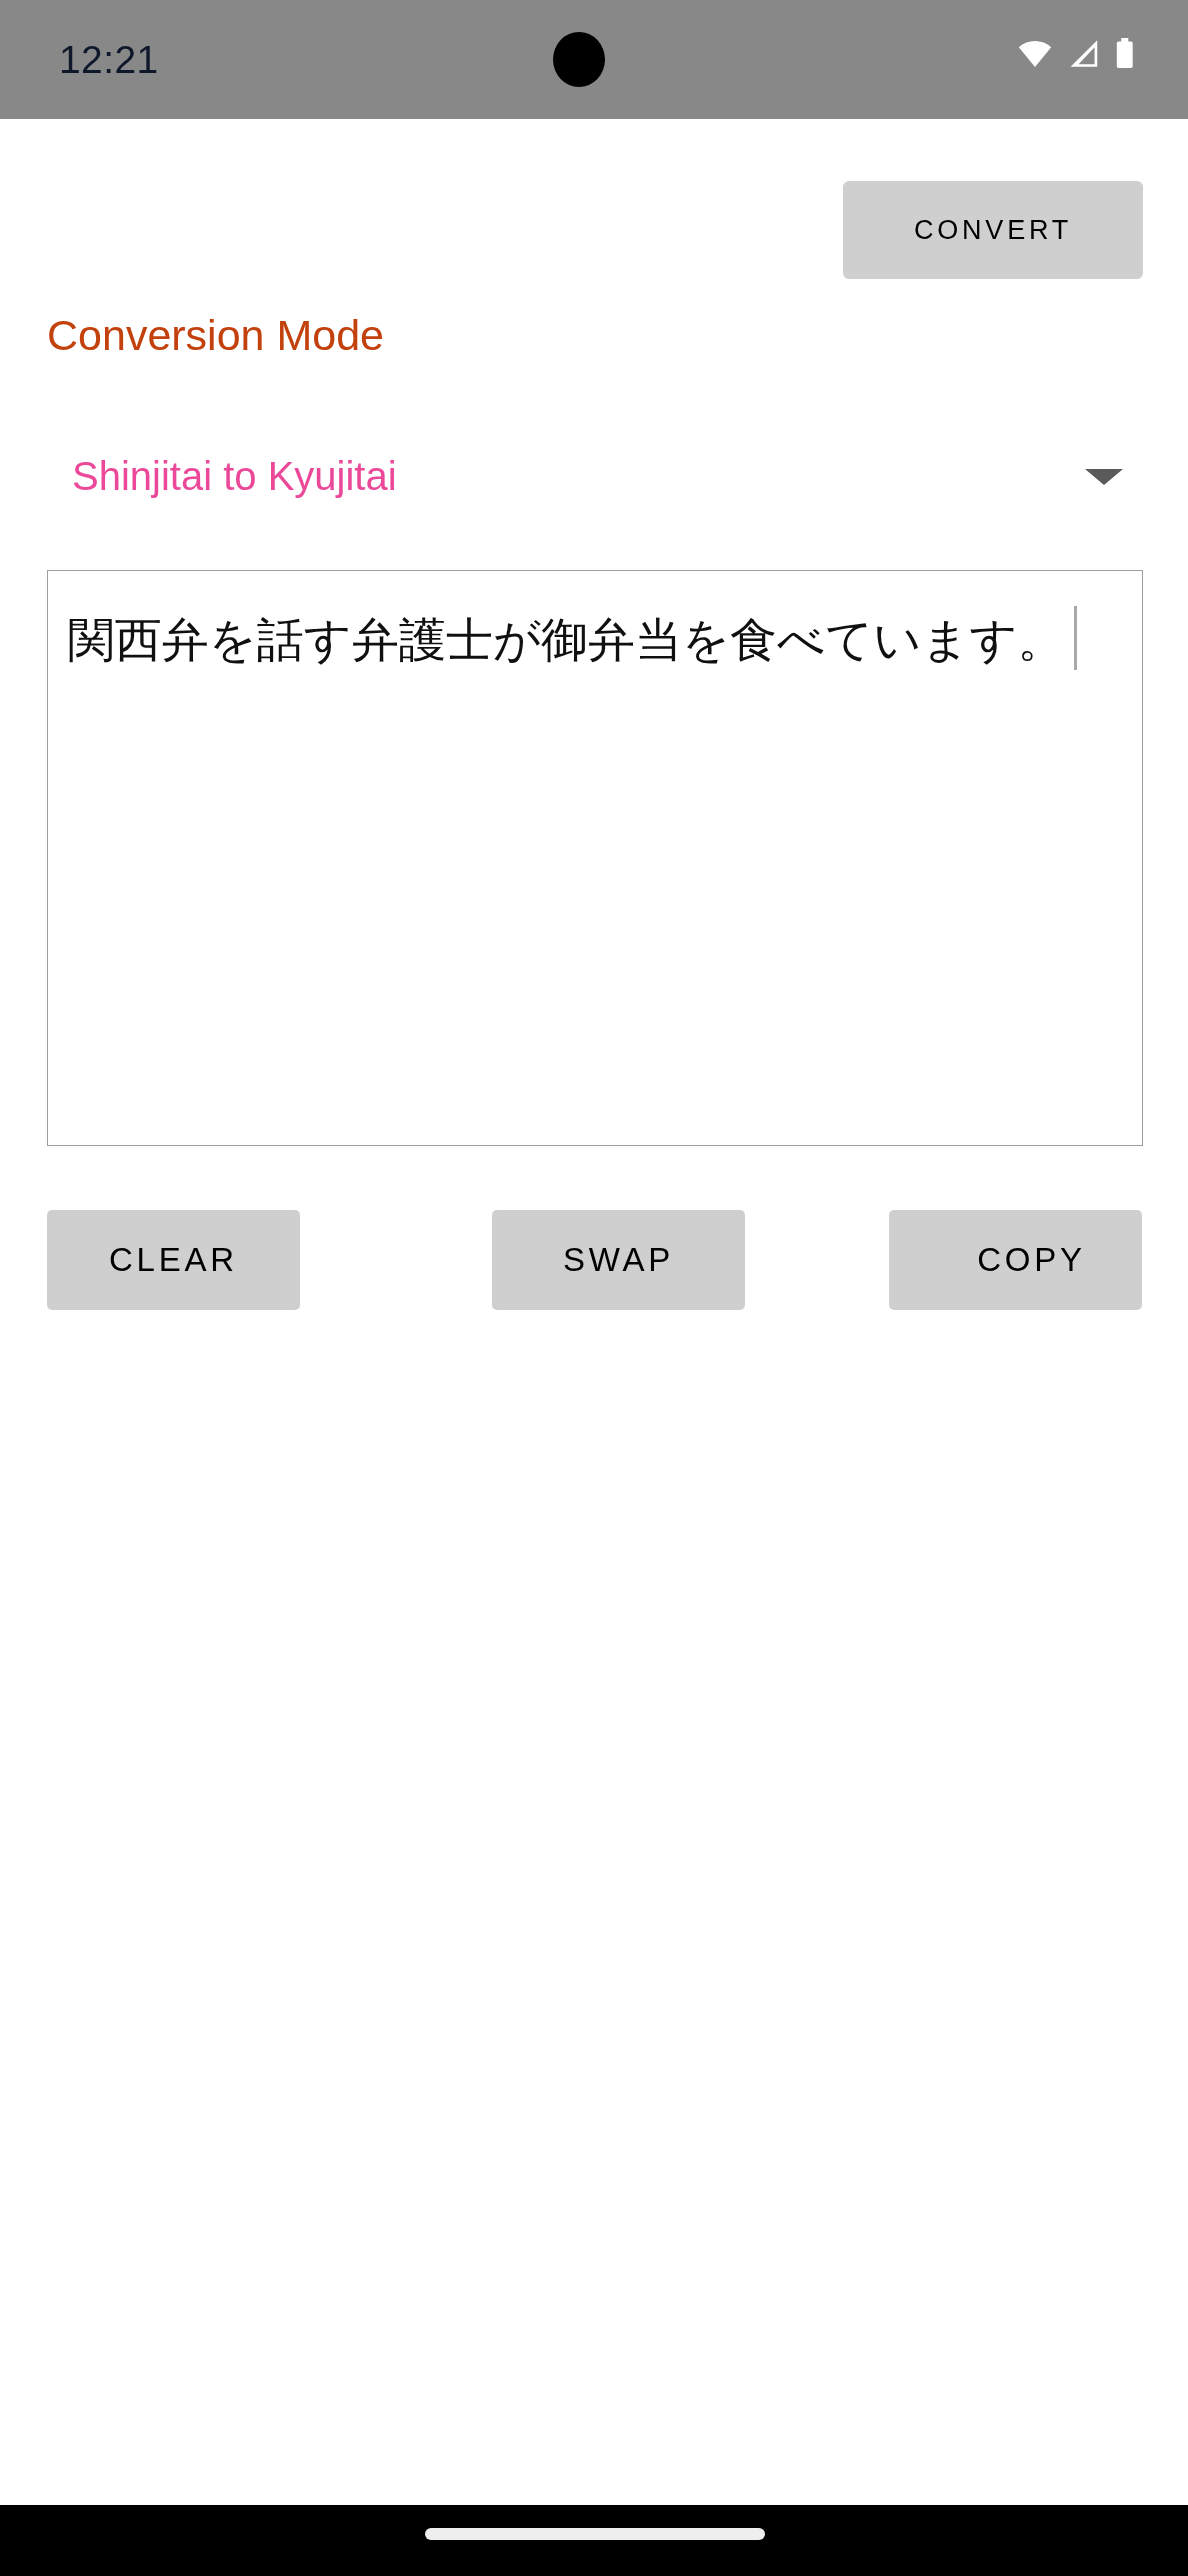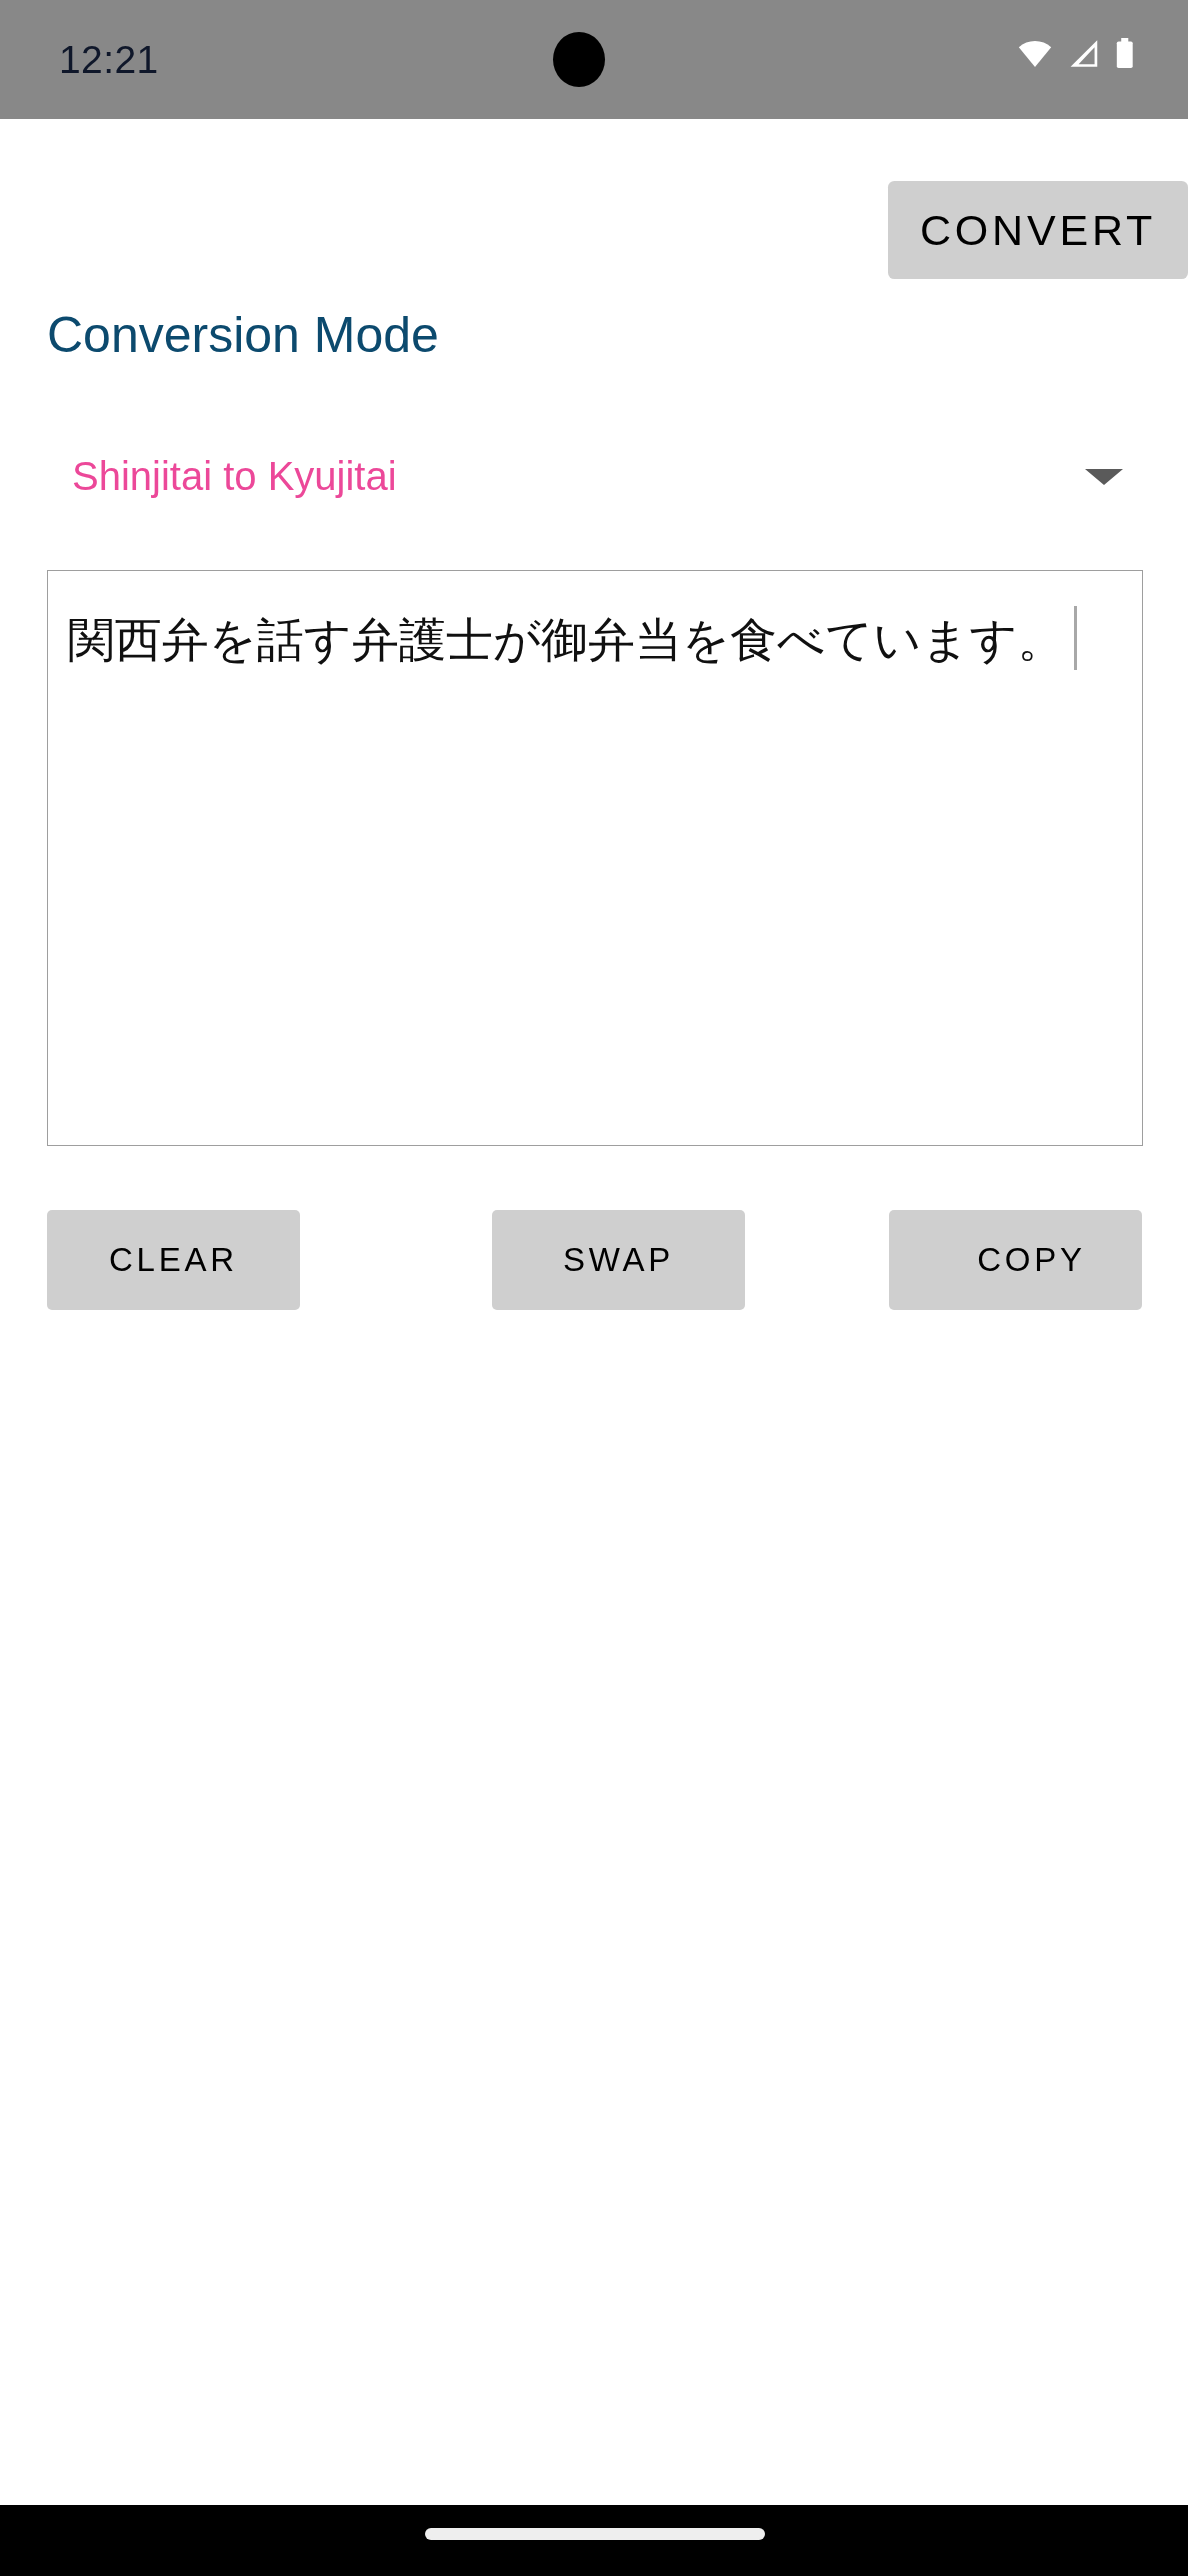--- a/index.html
+++ b/index.html
@@ -41,34 +41,33 @@
   .sicon { display:block; }
 
   
   #convert-button {
     position:absolute; left:843px; top:181px;
     width:300px; height:98px;
     background:#cfcfcf;
     border:none; border-radius:6.3px;
     color:#000000;
     font-family:"Liberation Sans", sans-serif;
-    font-size:43px;
+    font-size:27px;
     font-weight:500;
     letter-spacing:3.8px;
     text-align:center;
     line-height:98px;
     cursor:pointer;
-    margin-left:45px;
   }
 
   
   #conversion-mode-label {
     position:absolute; left:47px; top:311px;
-    color:#0c4a6e;
-    font-size:50px;
+    color:#c2410c;
+    font-size:43px;
     line-height:48px;
   }
 
   
   #mode-spinner {
     position:absolute; left:47px; top:440px;
     width:1096px; height:81px;
     cursor:pointer;
   }
   #mode-spinner-value {

